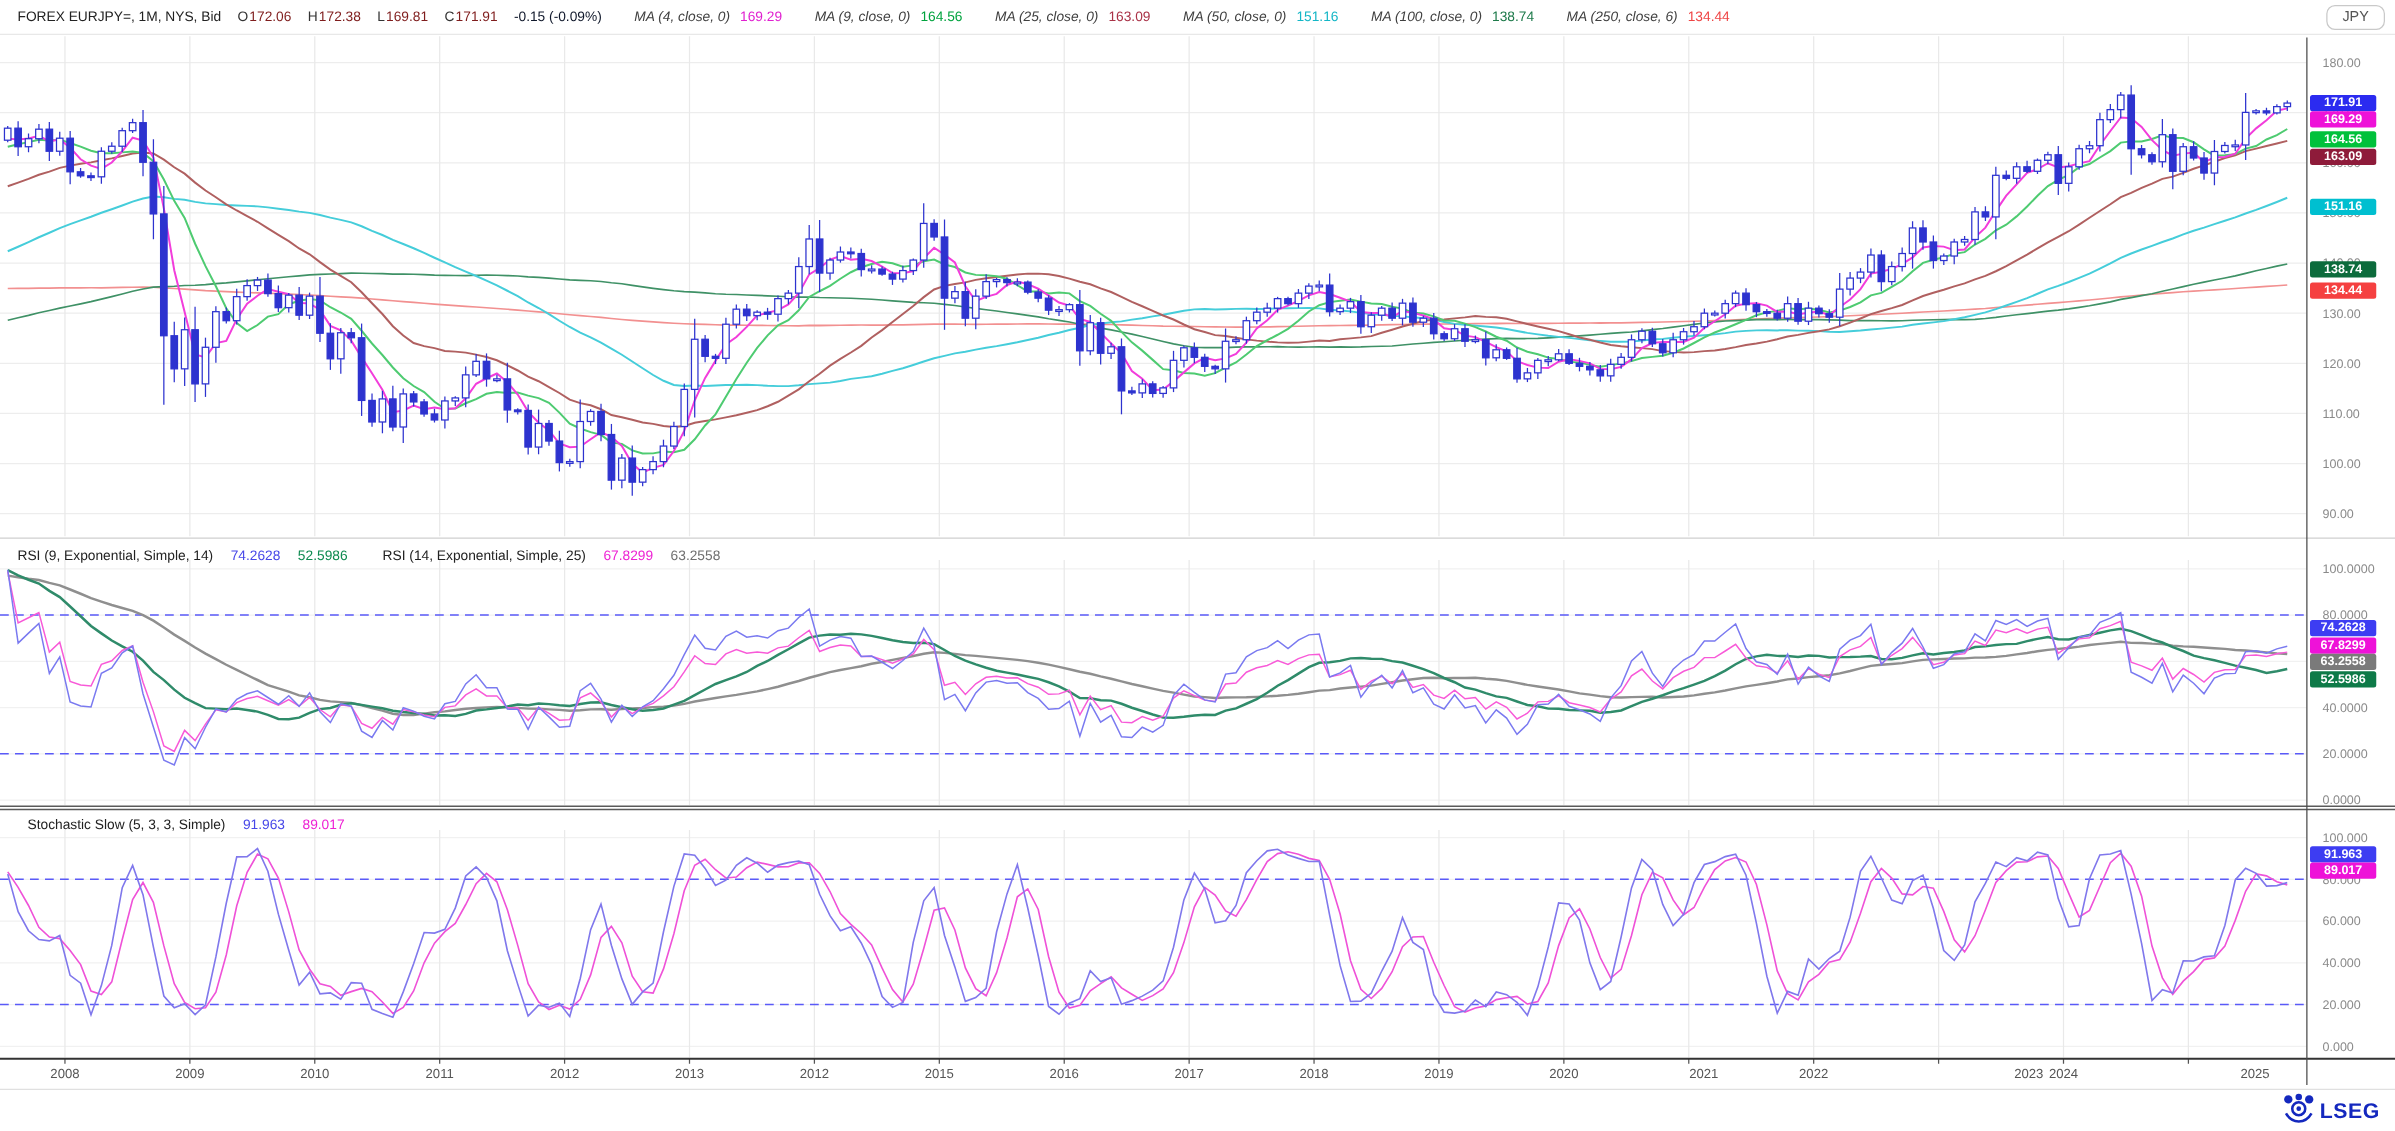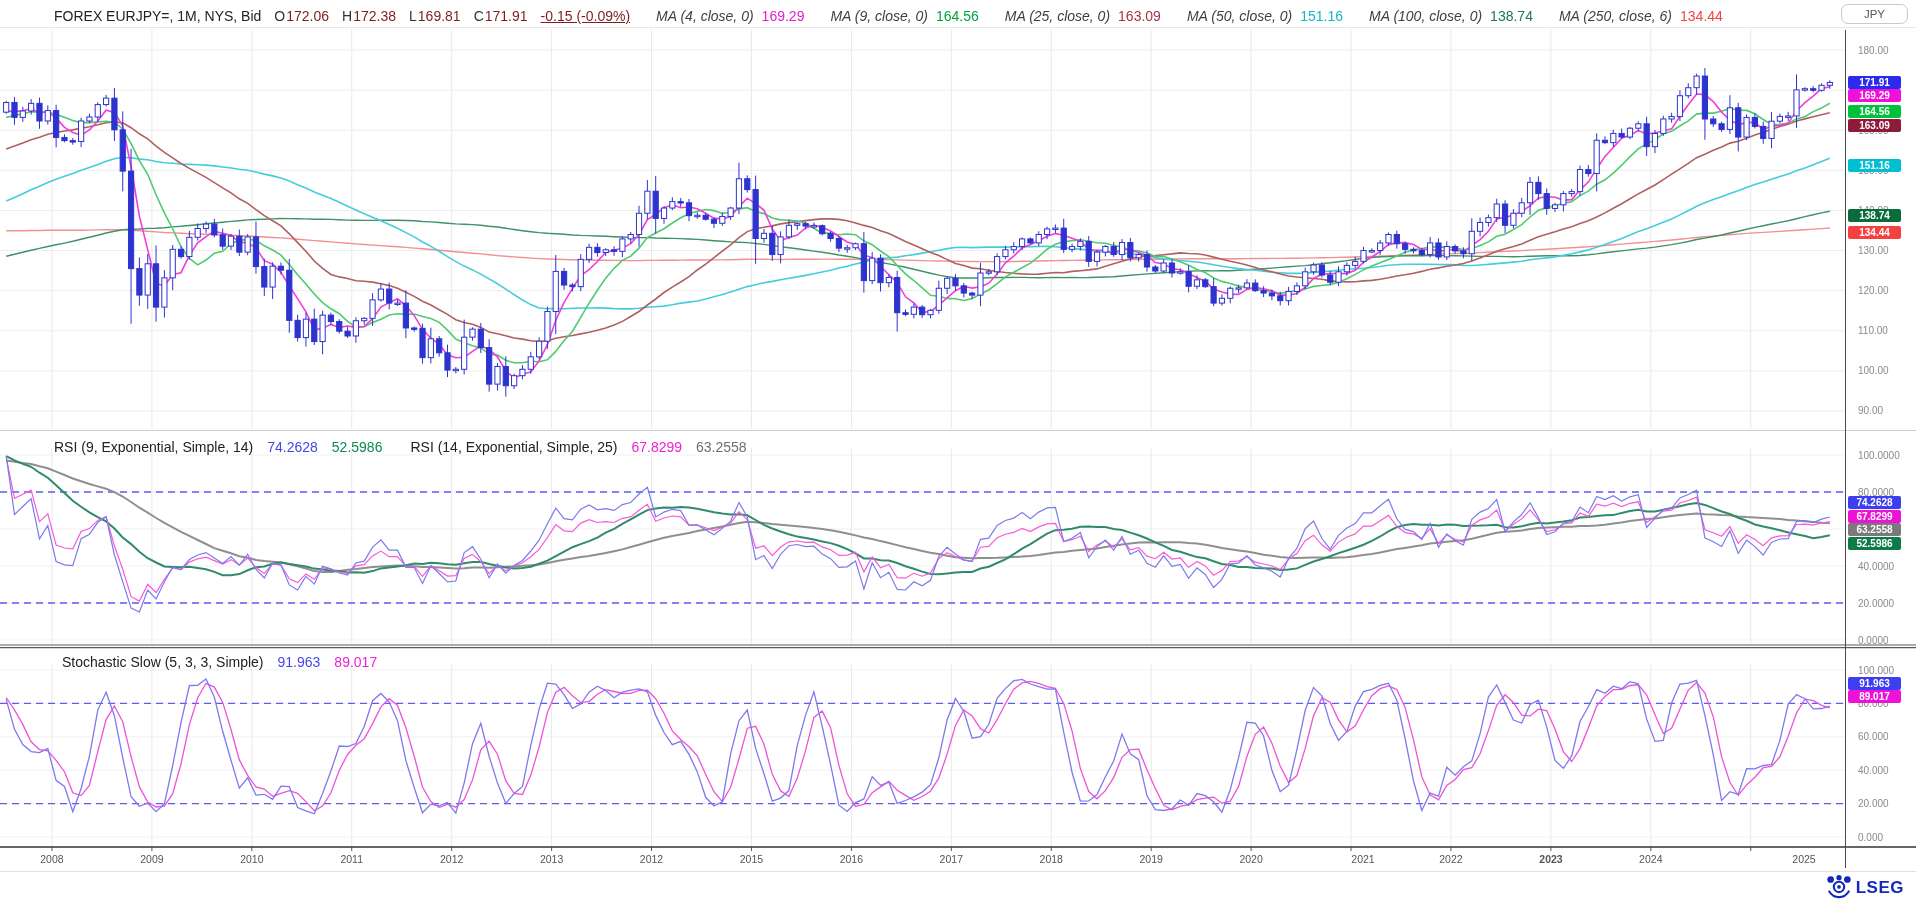--- a/index.html
+++ b/index.html
@@ -1,36 +1,36 @@
 <!DOCTYPE html>
 <html><head>
 <meta charset="utf-8">
 <style>
   html,body{margin:0;padding:0;background:#fff;}
   .root{position:relative;width:1916px;height:905px;background:#fff;overflow:hidden;
         font-family:"Liberation Sans",sans-serif;}
   svg text{font-family:"Liberation Sans",sans-serif;}
   .legend{position:absolute;display:flex;align-items:flex-end;white-space:nowrap;
-          font-size:14px;color:#222;z-index:5;margin-left:40px;}
+          font-size:11px;color:#222;z-index:5;}
   .main-legend{left:14px;top:8px;gap:13px;}
   .rsi-legend{left:14px;top:439px;gap:12px;}
   .stoch-legend{left:22px;top:654px;gap:12px;}
   .flbl{color:#333;}
   .fval{color:#7f1d1d;margin-left:1px;}
-  .chg{color:#7f1d1d;text-decoration:underline;}
+  .chg{color:#0f172a;}
   .mlbl{color:#404040;font-style:italic;}
   .ma-item{margin-left:13px;}
   .mval{margin-left:8px;font-weight:400;}
   .c0{color:#e020d0;} .c1{color:#00a33e;} .c2{color:#a93247;}
   .c3{color:#13b6c6;} .c4{color:#1d7a4a;} .c5{color:#ef4545;}
   .rv{margin-left:2px;}
   .rv.b{color:#4747e8;} .rv.g{color:#0e8a50;} .rv.m{color:#ee21d4;} .rv.gy{color:#6f6f6f;}
   .grp2{margin-left:16px;}
   .chip{position:absolute;top:4px;right:8px;z-index:6;border:1px solid #c9c9c9;border-radius:7px;
-        background:#fff;color:#555;font-size:11.5px;padding:3px 22px;}
+        background:#fff;color:#555;font-size:11.5px;padding:3px 12px;}
   .badge{position:absolute;left:1848px;width:53px;height:13px;line-height:13px;z-index:7;
          font-size:10px;font-weight:bold;color:#fff;text-align:center;border-radius:2px;}
   .xlabel{position:absolute;top:853px;width:44px;margin-left:-22px;text-align:center;
           font-size:10.5px;color:#555;z-index:4;}
   .footer-brand{position:absolute;right:12px;top:873px;display:flex;align-items:center;gap:2px;z-index:6;}
   .brand-text{color:#1428be;font-weight:bold;font-size:17px;letter-spacing:0.5px;}
 </style>
 </head>
 <body>
 
@@ -684,21 +684,21 @@
       <div class="xlabel" style="left: 551.6px;">2013</div>
       <div class="xlabel" style="left: 651.527px;">2012</div>
       <div class="xlabel" style="left: 751.455px;">2015</div>
       <div class="xlabel" style="left: 851.382px;">2016</div>
       <div class="xlabel" style="left: 951.309px;">2017</div>
       <div class="xlabel" style="left: 1051.24px;">2018</div>
       <div class="xlabel" style="left: 1151.16px;">2019</div>
       <div class="xlabel" style="left: 1251.09px;">2020</div>
       <div class="xlabel" style="left: 1363px;">2021</div>
       <div class="xlabel" style="left: 1450.95px;">2022</div>
-      <div class="xlabel" style="left: 1551px; font-weight: bold;">2023</div>
+      <div class="xlabel" style="left: 1623px;">2023</div>
       <div class="xlabel" style="left: 1650.8px;">2024</div>
       <div class="xlabel" style="left: 1804px;">2025</div>
       <div class="badge" style="top: 75.949px; background: rgb(43, 43, 240);">171.91</div>
       <div class="badge" style="top: 89.449px; background: rgb(238, 18, 216);">169.29</div>
       <div class="badge" style="top: 105.43px; background: rgb(0, 193, 59);">164.56</div>
       <div class="badge" style="top: 118.93px; background: rgb(142, 27, 58);">163.09</div>
       <div class="badge" style="top: 159.177px; background: rgb(0, 191, 208);">151.16</div>
       <div class="badge" style="top: 208.994px; background: rgb(12, 107, 60);">138.74</div>
       <div class="badge" style="top: 226.241px; background: rgb(245, 64, 64);">134.44</div>
       <div class="badge" style="top: 496.114px; background: rgb(61, 61, 242);">74.2628</div>

